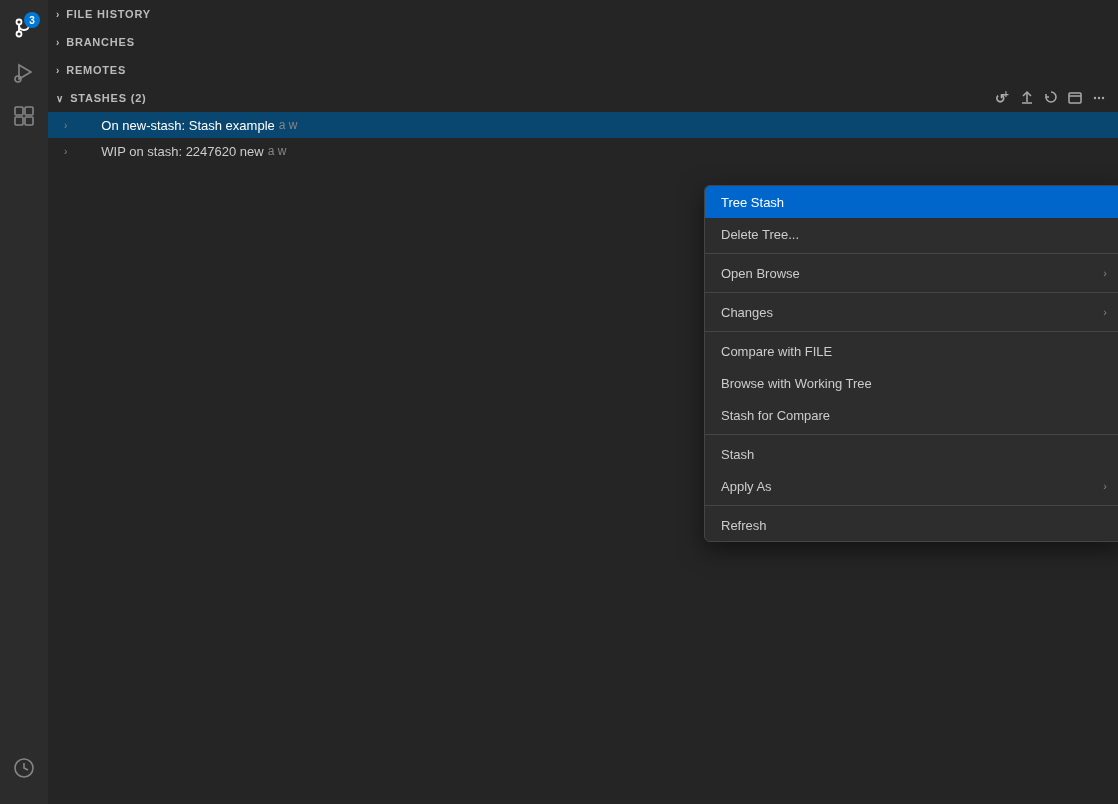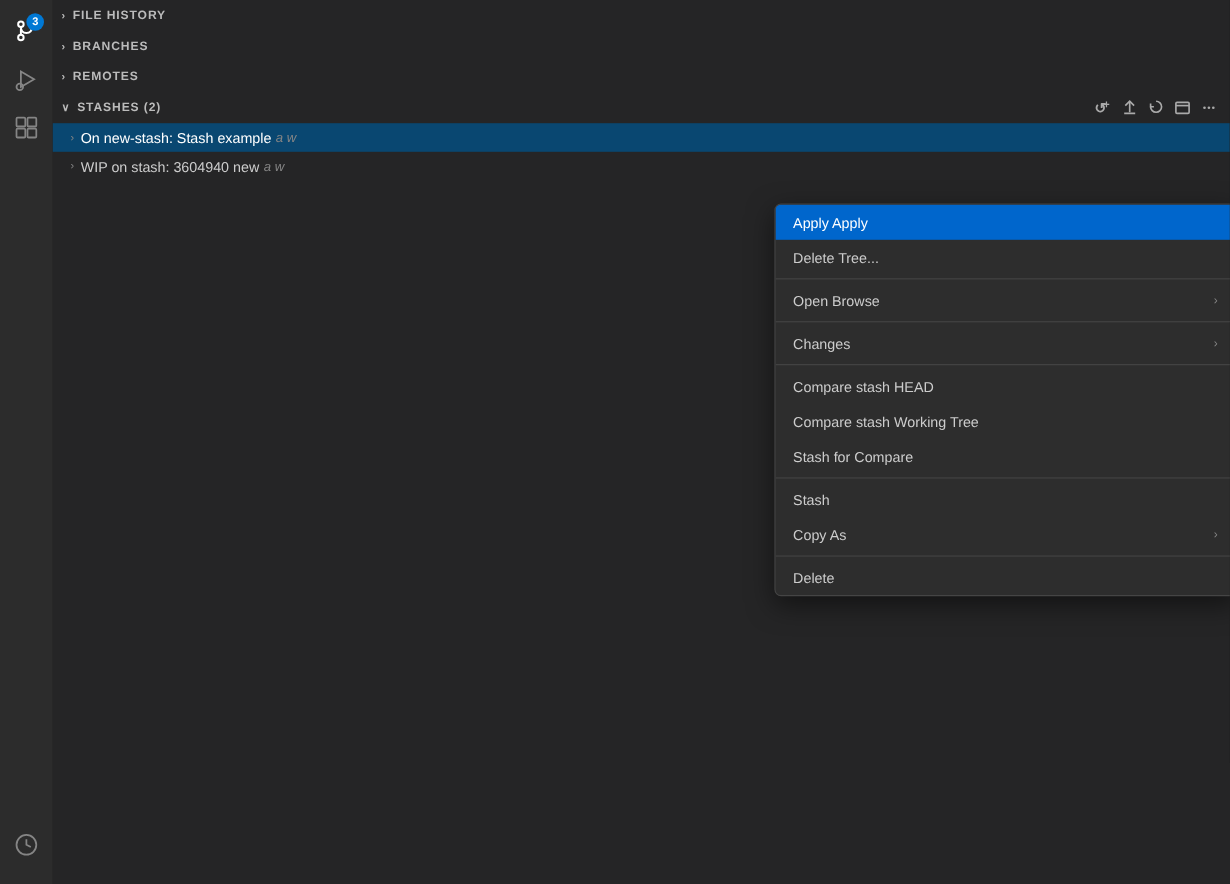--- a/index.html
+++ b/index.html
@@ -121,25 +121,25 @@
     }
     .stash-item .chevron {
       margin-right: 6px;
       font-size: 10px;
       color: #858585;
     }
     .stash-item .item-text {
       white-space: nowrap;
       overflow: hidden;
       text-overflow: ellipsis;
+      margin-left: 28px;
     }
     .stash-item .append-text {
       color: #858585;
       margin-left: 4px;
-      font-style: italic;
       font-size: 12px;
     }
 
     
     .context-menu-overlay {
       position: absolute;
       top: 0; left: 0; right: 0; bottom: 0;
       z-index: 100;
     }
     .context-menu {
@@ -283,29 +283,29 @@
     </div>
   </div>
 
   <div class="stash-item selected">
     <span class="chevron">›</span>
     <span class="item-text">On new-stash: Stash example</span>
     <span class="append-text">a w</span>
   </div>
   <div class="stash-item">
     <span class="chevron">›</span>
-    <span class="item-text">WIP on stash: 3604940 new</span>
+    <span class="item-text">WIP on stash: 2247620 new</span>
     <span class="append-text">a w</span>
   </div>
 
   <div class="context-menu-overlay">
     <div class="context-menu">
 
       <div class="menu-item highlighted">
-        <span>Apply Apply</span>
+        <span>Tree Stash</span>
       </div>
 
       <div class="menu-item">
         <span>Delete Tree...</span>
       </div>
 
       <div class="menu-separator"></div>
 
       <div class="menu-item">
         <span>Open Browse</span>
@@ -315,44 +315,44 @@
       <div class="menu-separator"></div>
 
       <div class="menu-item">
         <span>Changes</span>
         <span class="chevron-right">›</span>
       </div>
 
       <div class="menu-separator"></div>
 
       <div class="menu-item">
-        <span>Compare stash HEAD</span>
-      </div>
-
-      <div class="menu-item">
-        <span>Compare stash Working Tree</span>
+        <span>Compare with FILE</span>
+      </div>
+
+      <div class="menu-item">
+        <span>Browse with Working Tree</span>
       </div>
 
       <div class="menu-item">
         <span>Stash for Compare</span>
       </div>
 
       <div class="menu-separator"></div>
 
       <div class="menu-item">
         <span>Stash</span>
       </div>
 
       <div class="menu-item">
-        <span>Copy As</span>
+        <span>Apply As</span>
         <span class="chevron-right">›</span>
       </div>
 
       <div class="menu-separator"></div>
 
       <div class="menu-item">
-        <span>Delete</span>
+        <span>Refresh</span>
       </div>
 
     </div>
   </div>
 
 </div>
 
 </body></html>

